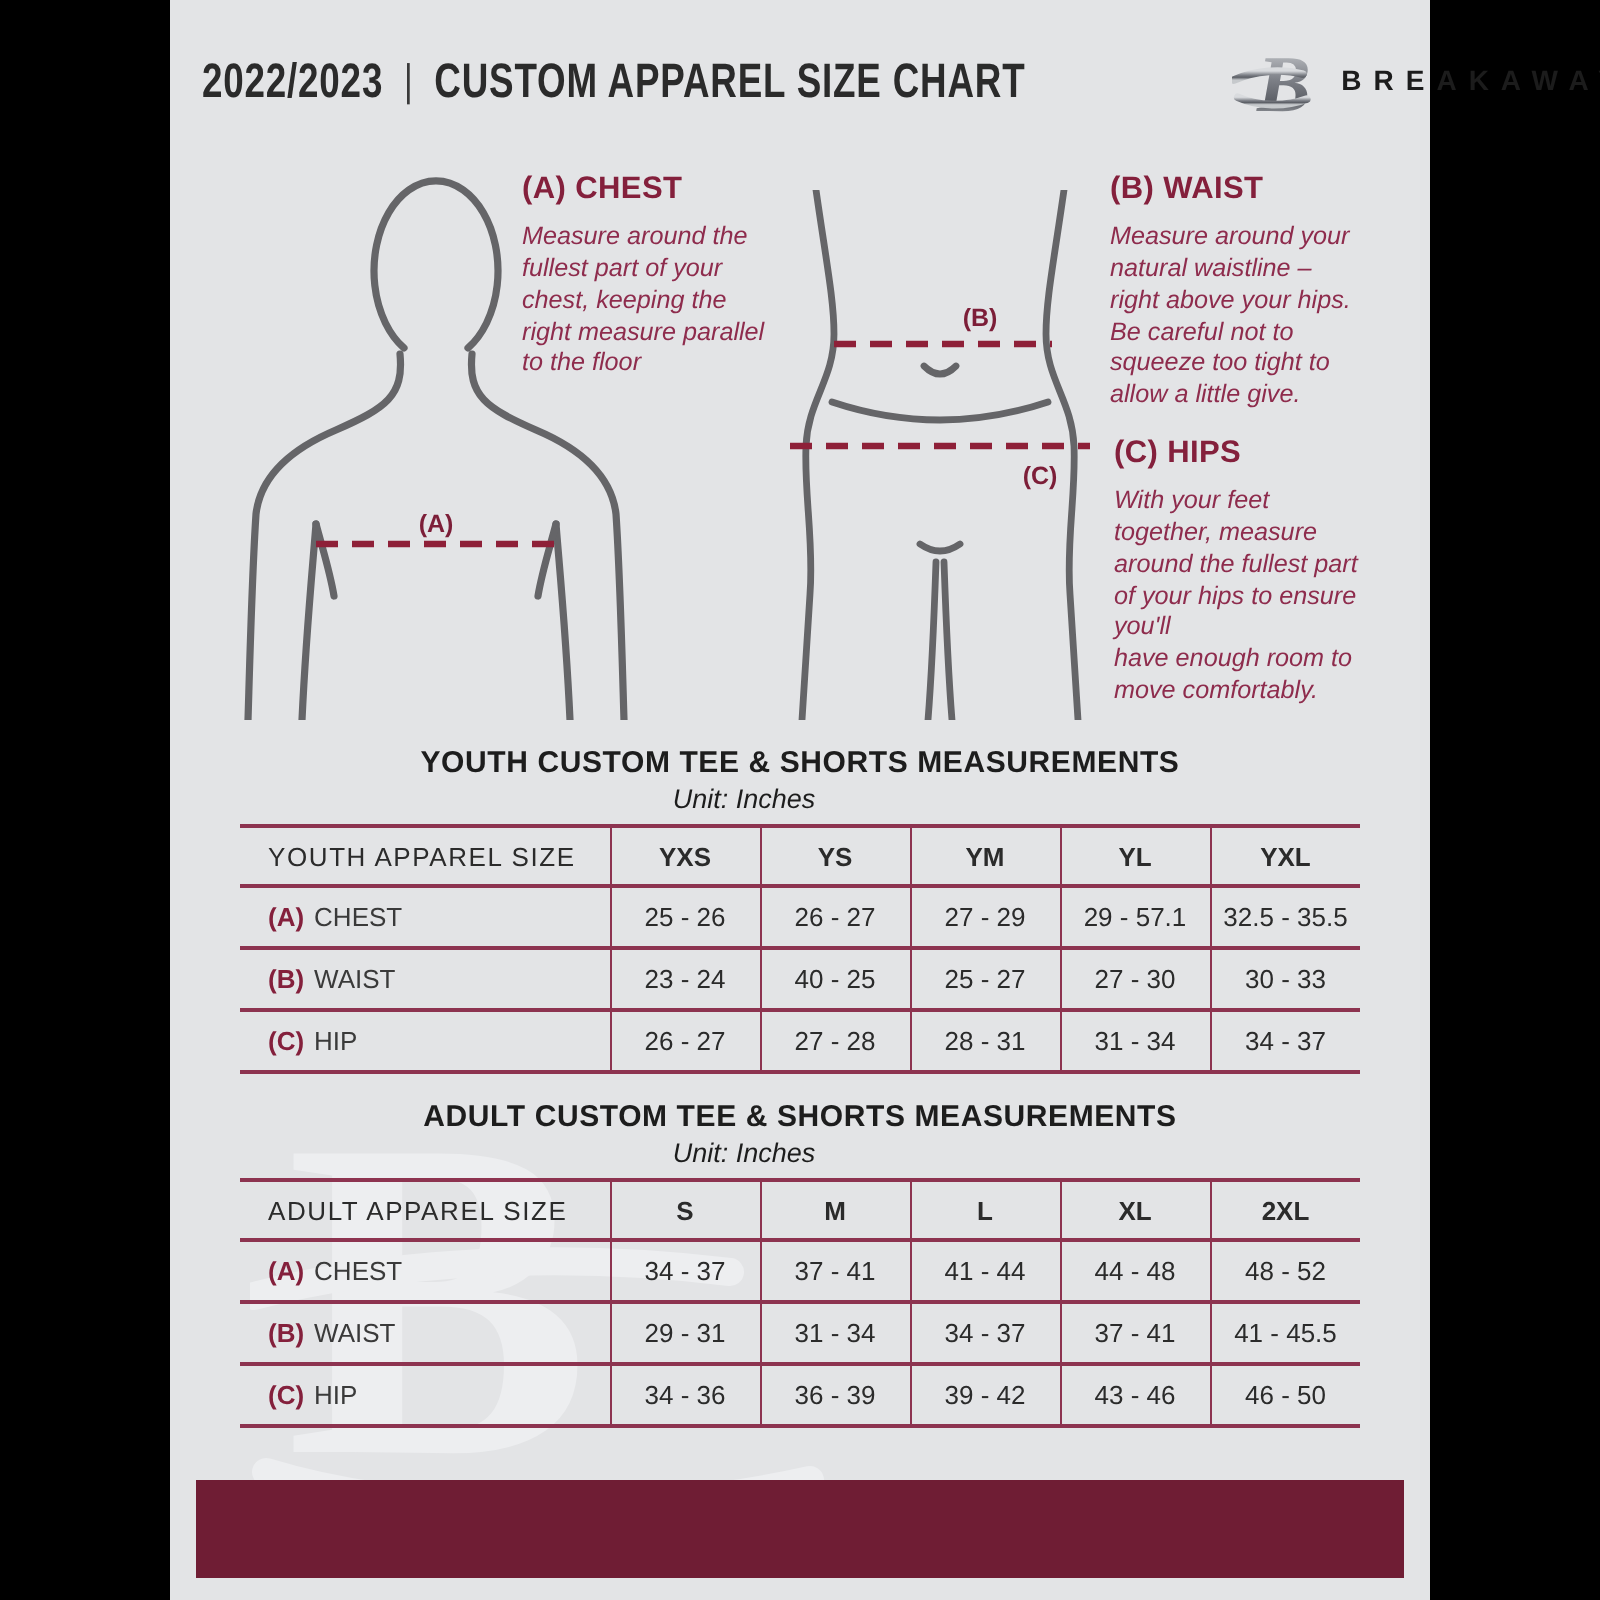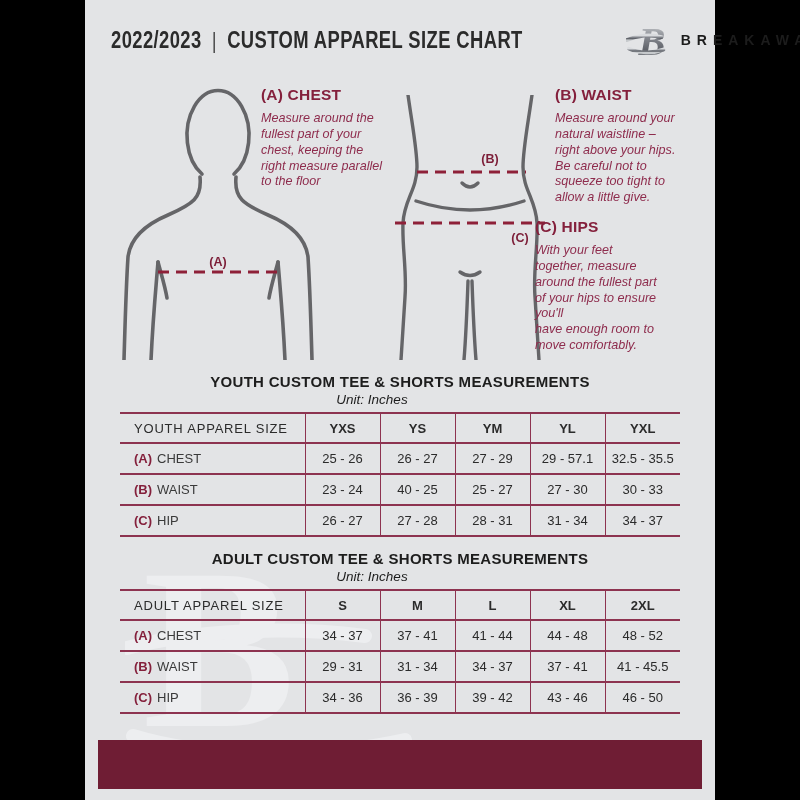--- a/index.html
+++ b/index.html
@@ -5,36 +5,36 @@
   html,body{margin:0;padding:0;background:#000;}
   .stage{position:relative;width:800px;height:800px;background:#000;overflow:hidden;
          font-family:"Liberation Sans",sans-serif;}
   .doc{position:absolute;left:85px;top:0;width:630px;height:800px;background:#e3e4e6;}
 
   
   .watermark{position:absolute;left:40px;top:530px;z-index:0;}
 
   
   .masthead{position:absolute;left:0;top:0;width:510px;height:80px;display:flex;
-            align-items:center;justify-content:space-between;padding:0 26px;box-sizing:border-box;z-index:2;}
+            align-items:center;justify-content:space-between;padding:0 16px;box-sizing:border-box;z-index:2;}
   .masthead-left{display:flex;align-items:center;gap:13px;font-weight:700;font-size:23px;
                  color:#2b2b2b;transform:scaleX(0.8) scaleY(1.05);transform-origin:left center;
                  letter-spacing:0.5px;white-space:nowrap;}
   .masthead-divider{font-weight:400;color:#3a3a3a;font-size:21px;}
   .brand{display:flex;align-items:center;gap:9px;}
   .brand-name{font-weight:700;font-size:14px;letter-spacing:6px;color:#1c1c1c;}
 
   
   .note{position:absolute;z-index:1;}
   .note h3{margin:0 0 7px 0;font-size:15.5px;font-weight:700;color:#84203c;letter-spacing:0.2px;}
   .note p{margin:0;font-size:12.6px;font-style:italic;color:#8e2c4d;line-height:1.26;
           white-space:pre-line;}
   .note-chest{left:176px;top:86px;width:158px;}
   .note-waist{left:470px;top:86px;width:158px;}
-  .note-hips{left:450px;top:218px;width:160px;}
+  .note-hips{left:472px;top:218px;width:160px;}
 
   .fig{position:absolute;z-index:1;}
   .fig-torso{left:35px;top:85px;}
   .fig-lower{left:305px;top:95px;}
 
   
   .sec-title{position:absolute;left:0;width:630px;text-align:center;font-size:15px;
              font-weight:700;color:#1d1d1d;letter-spacing:0.3px;z-index:1;}
   .sec-unit{position:absolute;left:0;width:574px;text-align:center;font-size:13.5px;
             font-style:italic;color:#1d1d1d;z-index:1;}

